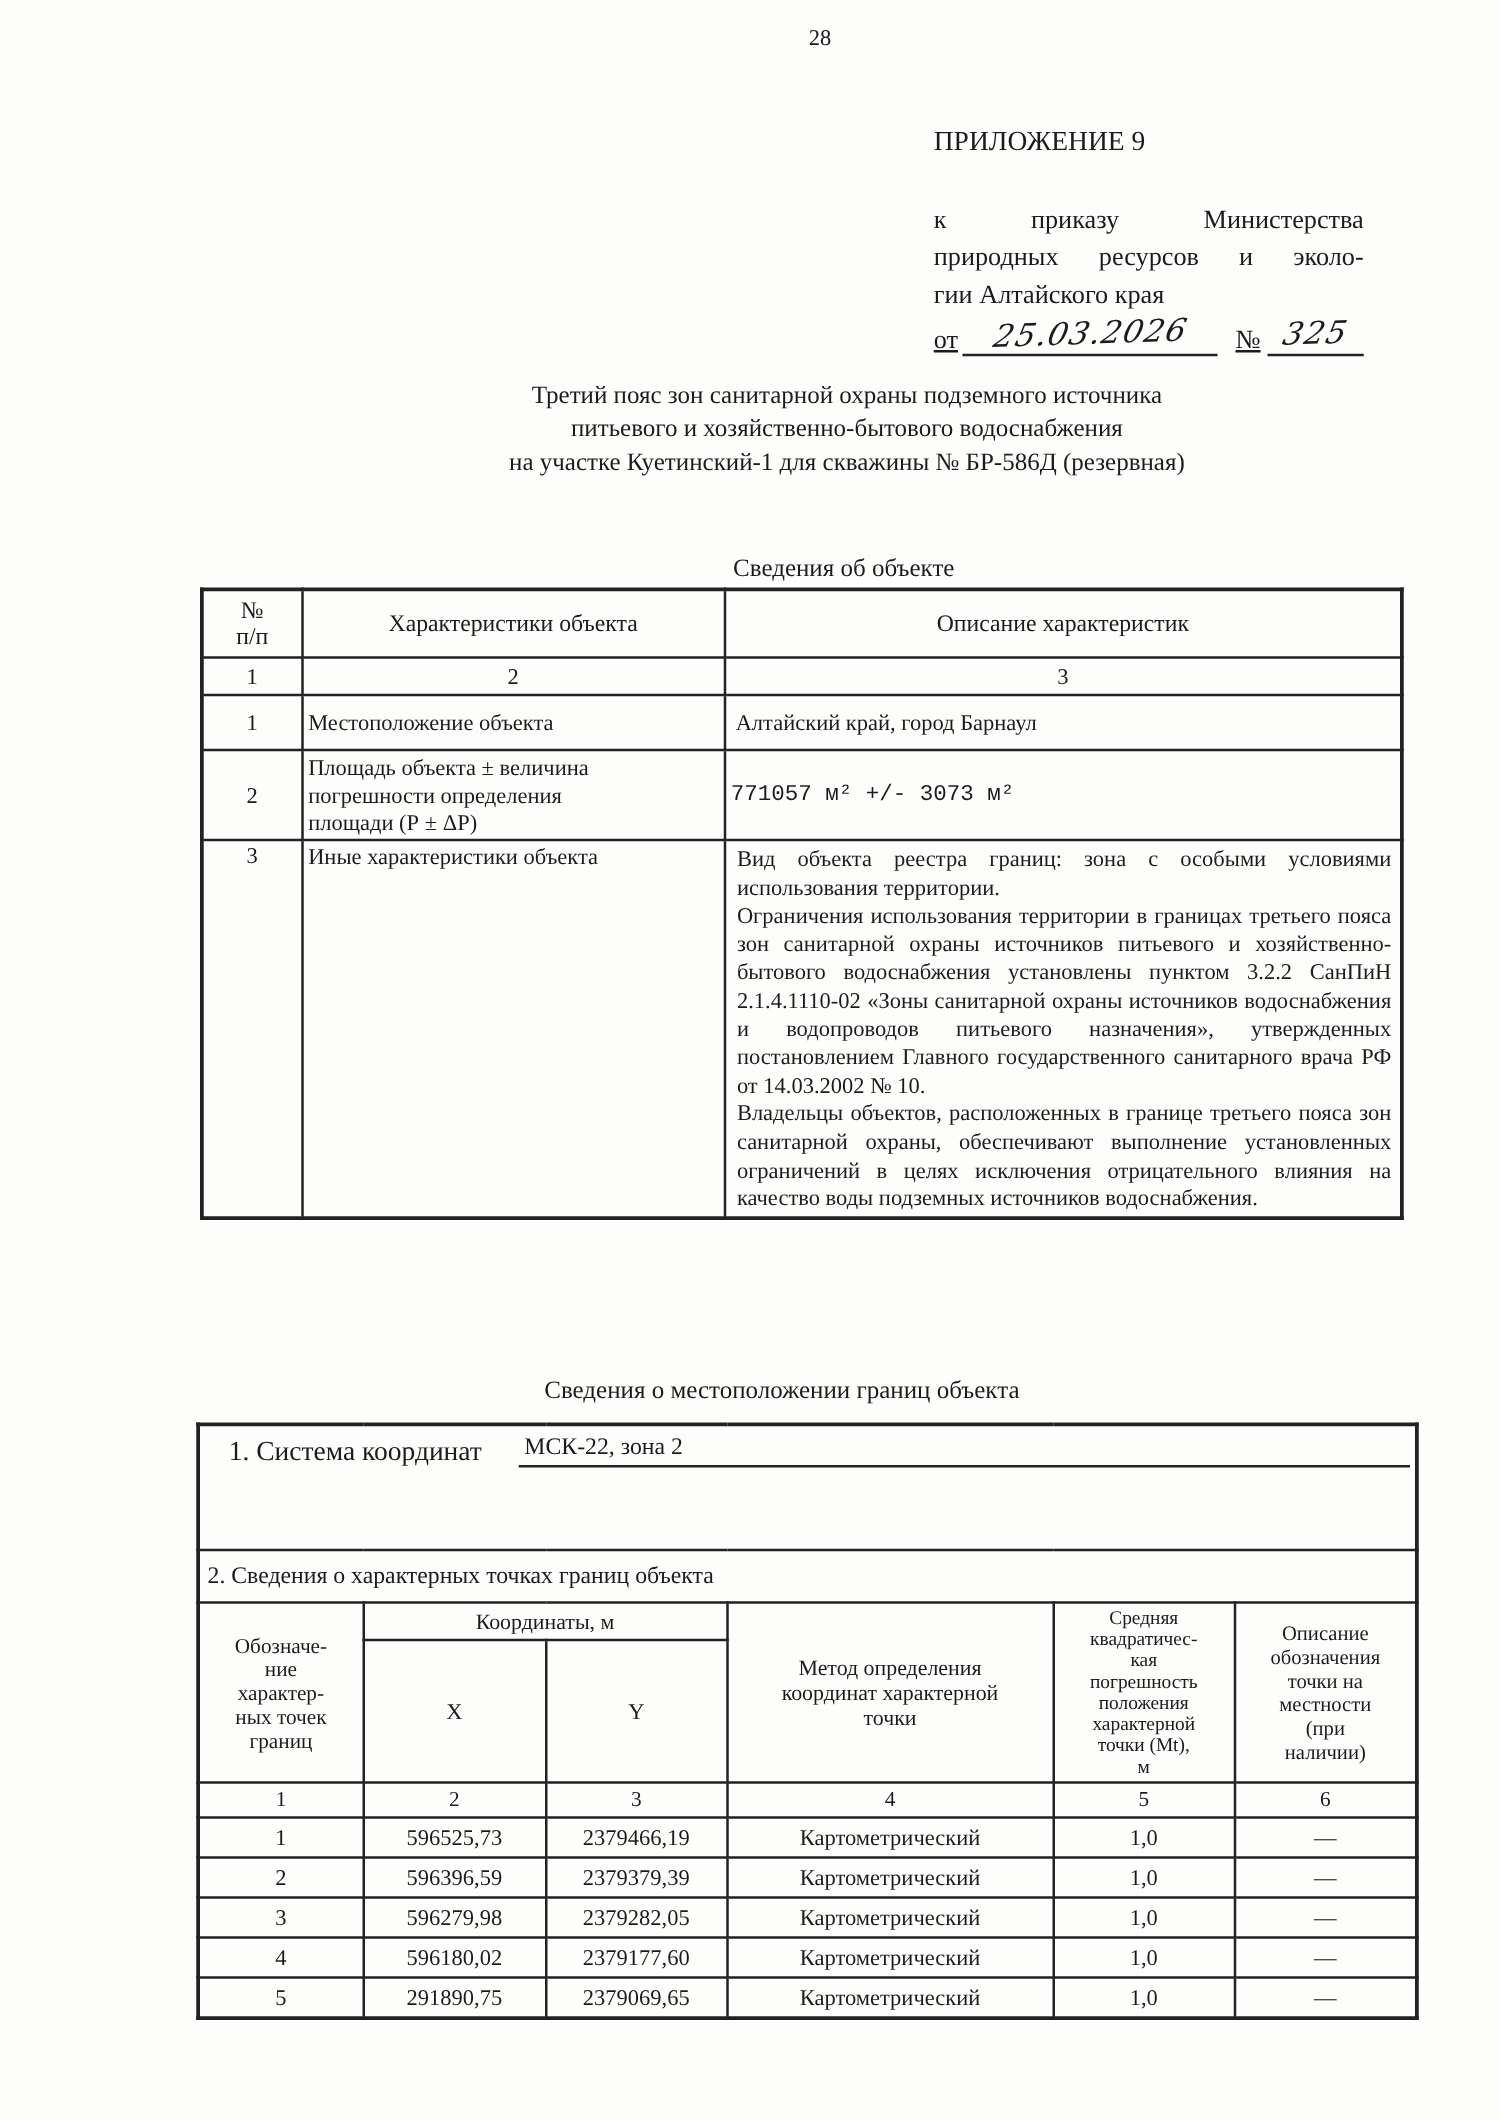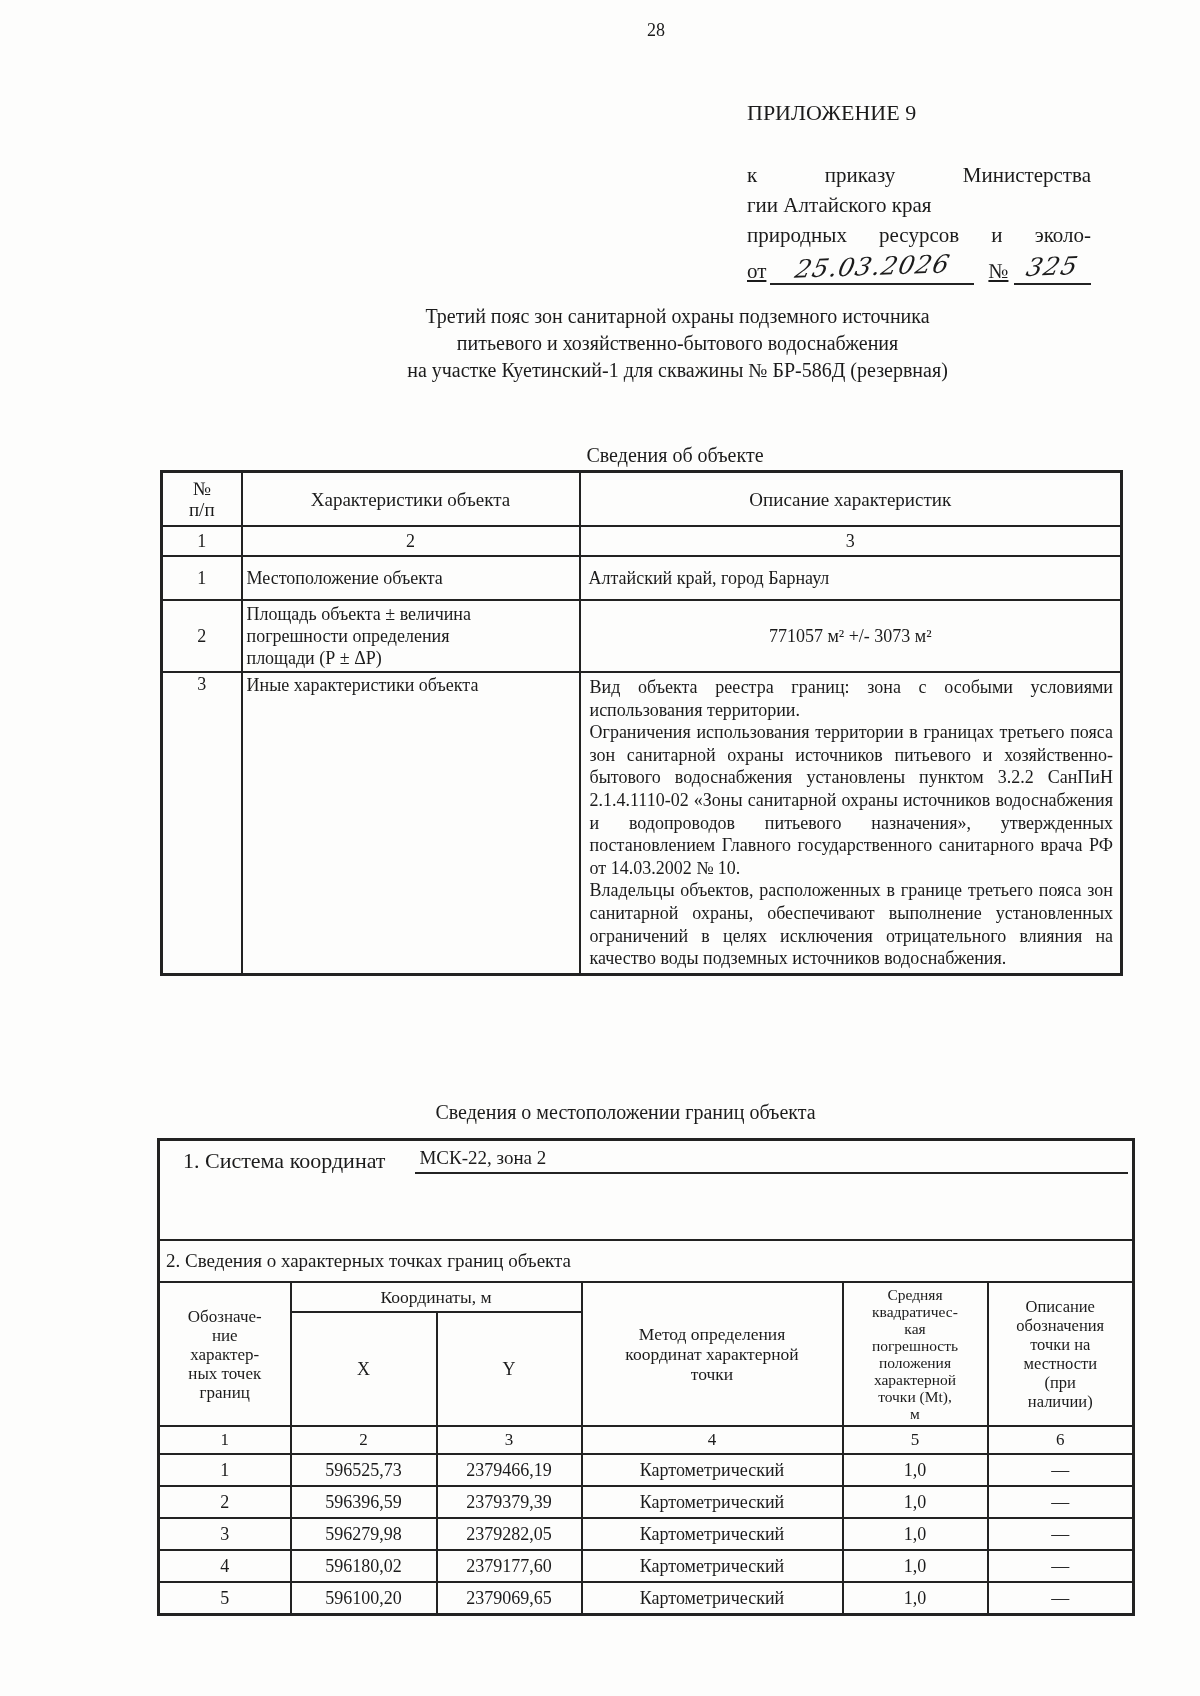--- a/index.html
+++ b/index.html
@@ -69,21 +69,21 @@
     position:absolute;left:160px;top:470px;width:960px;
     font-size:18px;border:3px solid #222;
   }
   .t1 th{font-size:19px;line-height:21px;vertical-align:middle;text-align:center;}
   .t1 .hdr-row th{height:50px;}
   .t1 .nums-row td{height:26px;text-align:center;}
   .t1 .r1 td{height:40px;}
   .t1 .r2 td{height:68px;}
   .t1 .name-cell{text-align:left;line-height:22px;}
   .t1 .val-left{text-align:left;padding-left:8px;}
-  .t1 .val-ctr{text-align:center;vertical-align:middle;}
+  .t1 .val-ctr{text-align:left;vertical-align:middle;font-family:Liberation Mono, monospace;}
   .t1 .paras{vertical-align:top;padding:3px 7px 3px 9px;margin-left:20px;}
   .t1 .paras p{
     margin:0;text-align:justify;
     font-size:18px;line-height:22.6px;
   }
   
   .t2{
     position:absolute;left:157px;top:1138px;width:975px;
     font-size:18px;border:3px solid #222;
   }
@@ -109,22 +109,22 @@
 </head>
 <body>
 
 <div class="sheet">
 
   <div class="page-num">28</div>
 
   <div class="appendix">
     <div class="apx-title">ПРИЛОЖЕНИЕ 9</div>
     <div class="apx-line j">к приказу Министерства</div>
+    <div class="apx-line j">природных ресурсов и эколо-</div>
     <div class="apx-line">гии Алтайского края</div>
-    <div class="apx-line j">природных ресурсов и эколо-</div>
     <div class="order-row">
       <span class="lbl">от</span>
       <span class="uline date"><span class="hw">25.03.2026</span></span>
       <span class="lbl no-sign">№</span>
       <span class="uline num"><span class="hw">325</span></span>
     </div>
   </div>
 
   <div class="doc-title">
     <div>Третий пояс зон санитарной охраны подземного источника</div>
@@ -263,21 +263,21 @@
     <tr class="pt-row">
       <td>4</td>
       <td>596180,02</td>
       <td>2379177,60</td>
       <td>Картометрический</td>
       <td>1,0</td>
       <td>—</td>
     </tr>
     <tr class="pt-row">
       <td>5</td>
-      <td>596100,20</td>
+      <td>291890,75</td>
       <td>2379069,65</td>
       <td>Картометрический</td>
       <td>1,0</td>
       <td>—</td>
     </tr>
   </tbody>
     </table>
 
 </div>
 

